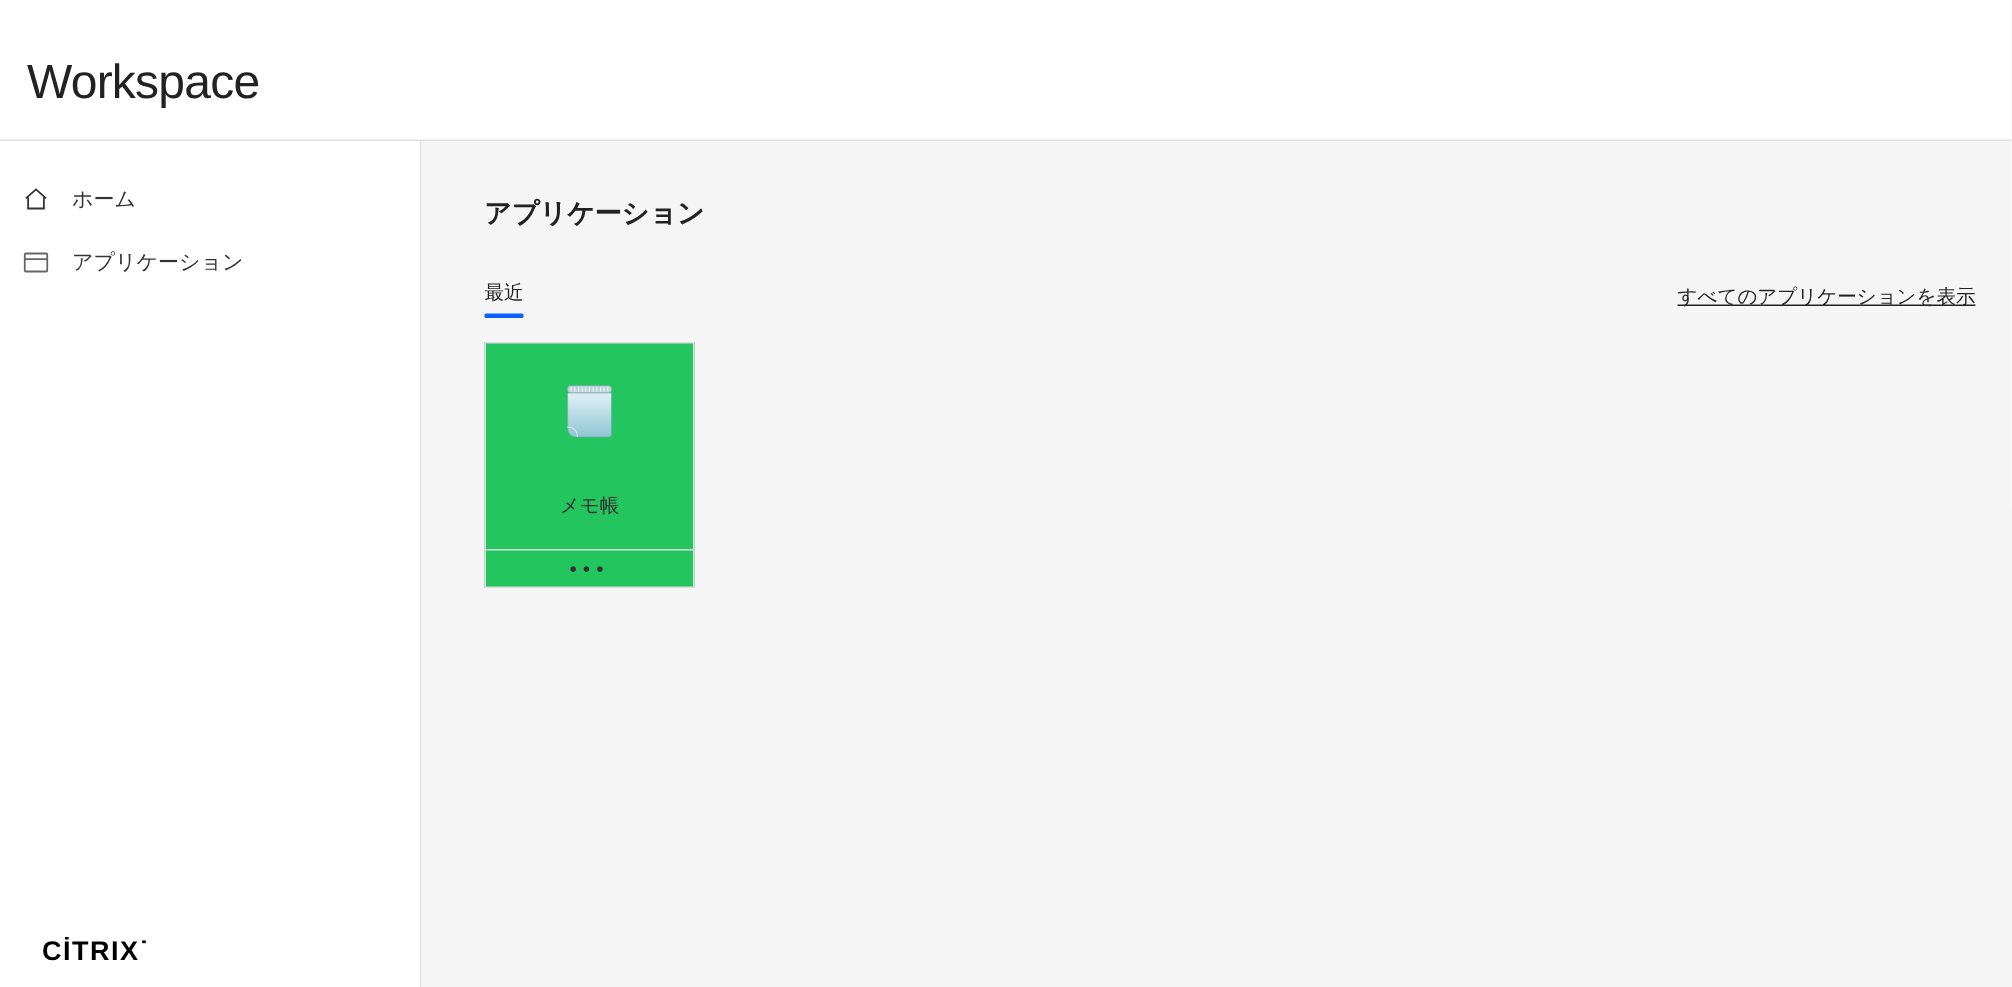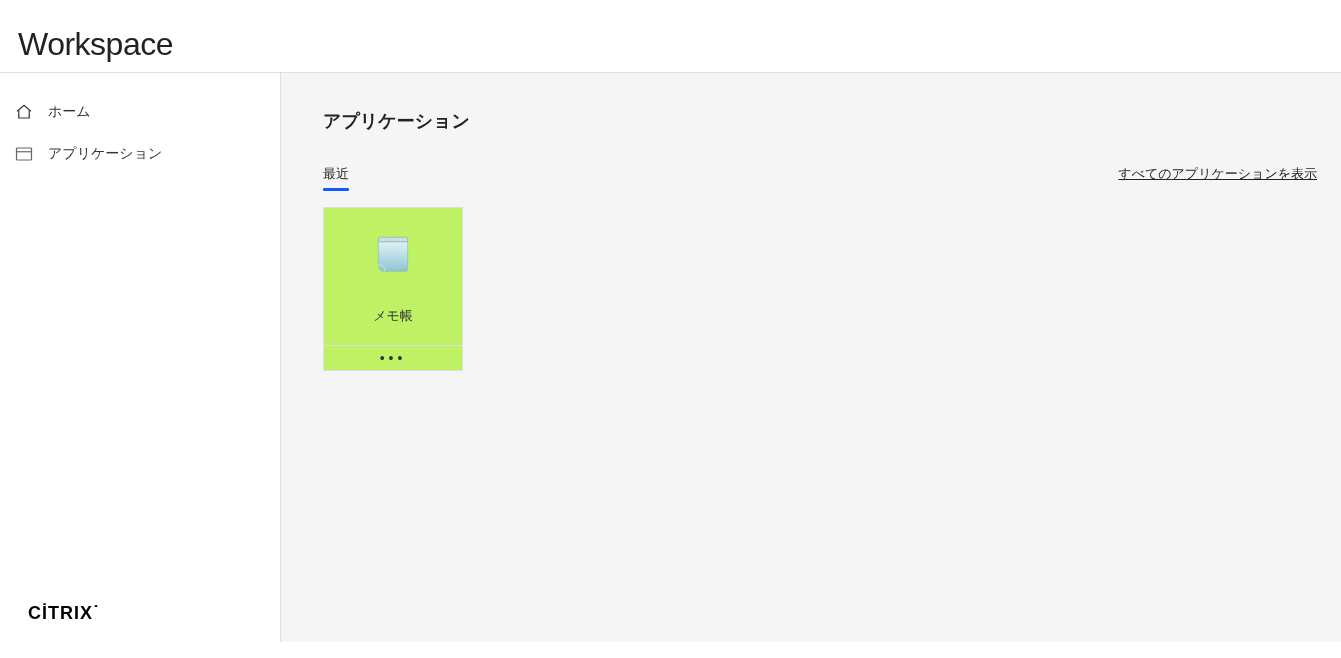--- a/index.html
+++ b/index.html
@@ -5,21 +5,21 @@
   * { box-sizing: border-box; margin: 0; padding: 0; }
   body {
     font-family: -apple-system, BlinkMacSystemFont, "Segoe UI", "Hiragino Sans", "Meiryo", sans-serif;
     color: #333;
     width: 1341px;
     height: 658px;
     overflow: hidden;
     background: #fff;
   }
   .header {
-    height: 73px;
+    height: 94px;
     border-bottom: 1px solid #e0e0e0;
     display: flex;
     align-items: center;
     justify-content: space-between;
     padding: 16px 18px 0 18px;
   }
   .brand {
     font-size: 32px;
     font-weight: 400;
     color: #222;
@@ -85,21 +85,21 @@
   }
   .section-title {
     font-size: 18px;
     font-weight: 600;
     color: #222;
     margin-bottom: 24px;
   }
   .section-row {
     display: flex;
     justify-content: space-between;
-    align-items: flex-start;
+    align-items: center;
     margin-bottom: 18px;
     margin-top: 32px;
   }
   .tab {
     font-size: 13px;
     color: #222;
     padding-bottom: 6px;
     position: relative;
     cursor: pointer;
   }
@@ -113,21 +113,21 @@
   }
   .view-all {
     font-size: 13px;
     color: #222;
     text-decoration: underline;
     cursor: pointer;
   }
 
   .tile {
     width: 140px;
-    background: #bef264;
+    background: #22c55e;
     border: 1px solid #ddd;
   }
   .tile-top {
     height: 138px;
     display: flex;
     flex-direction: column;
     align-items: center;
     justify-content: center;
     gap: 22px;
     border-bottom: 1px solid #ddd;

